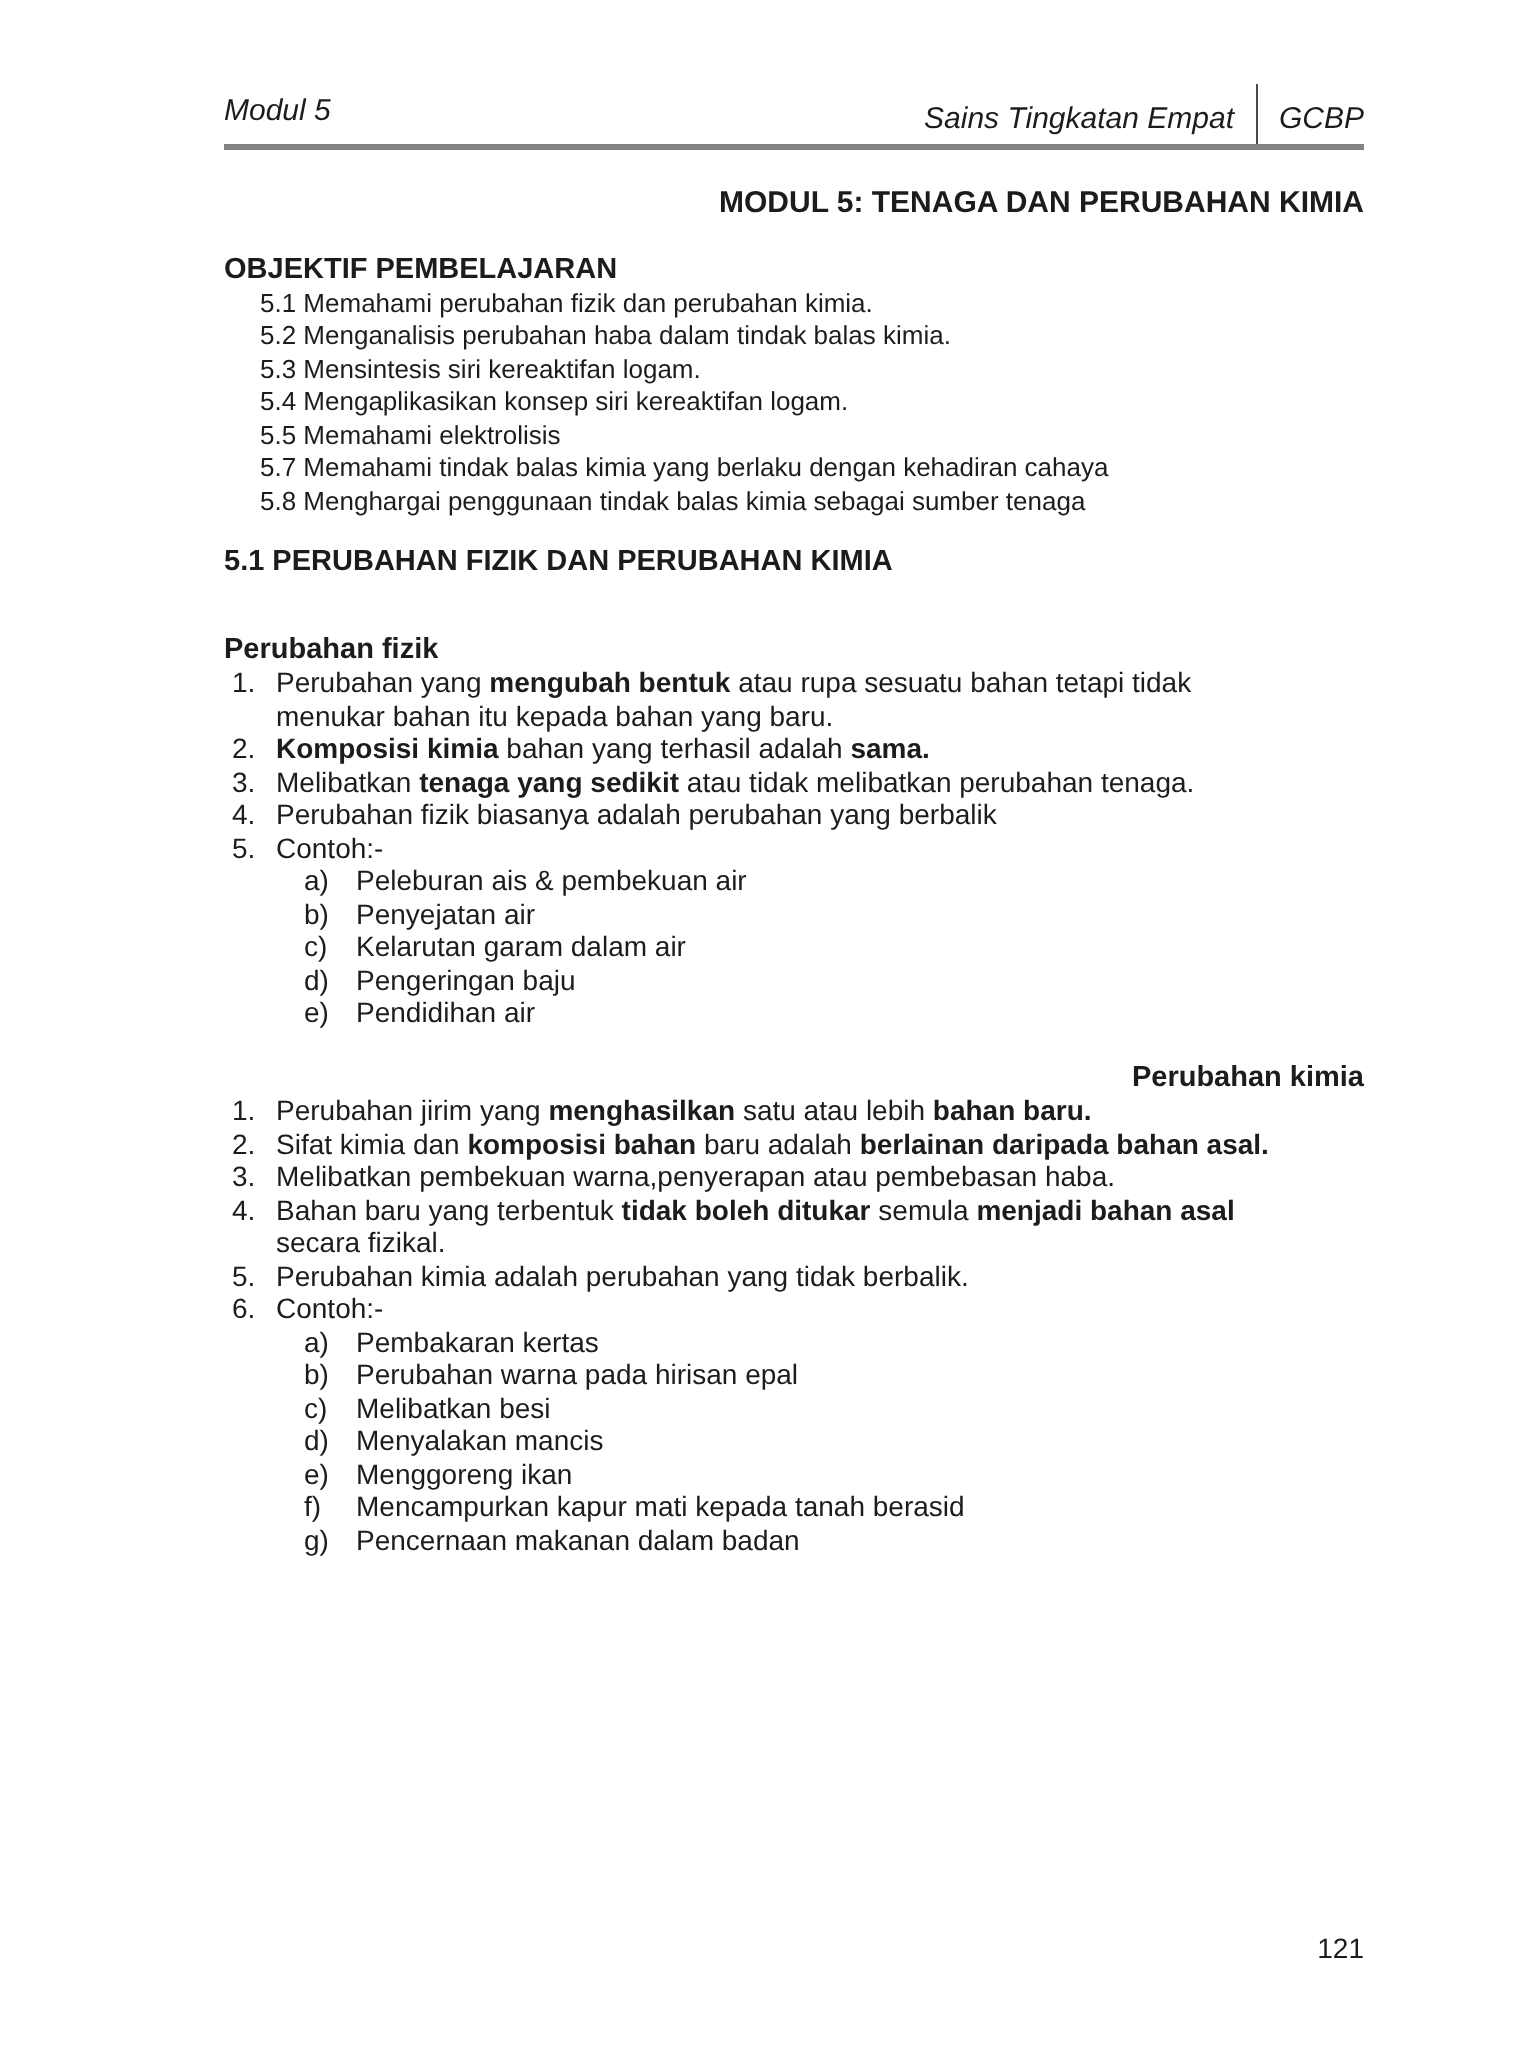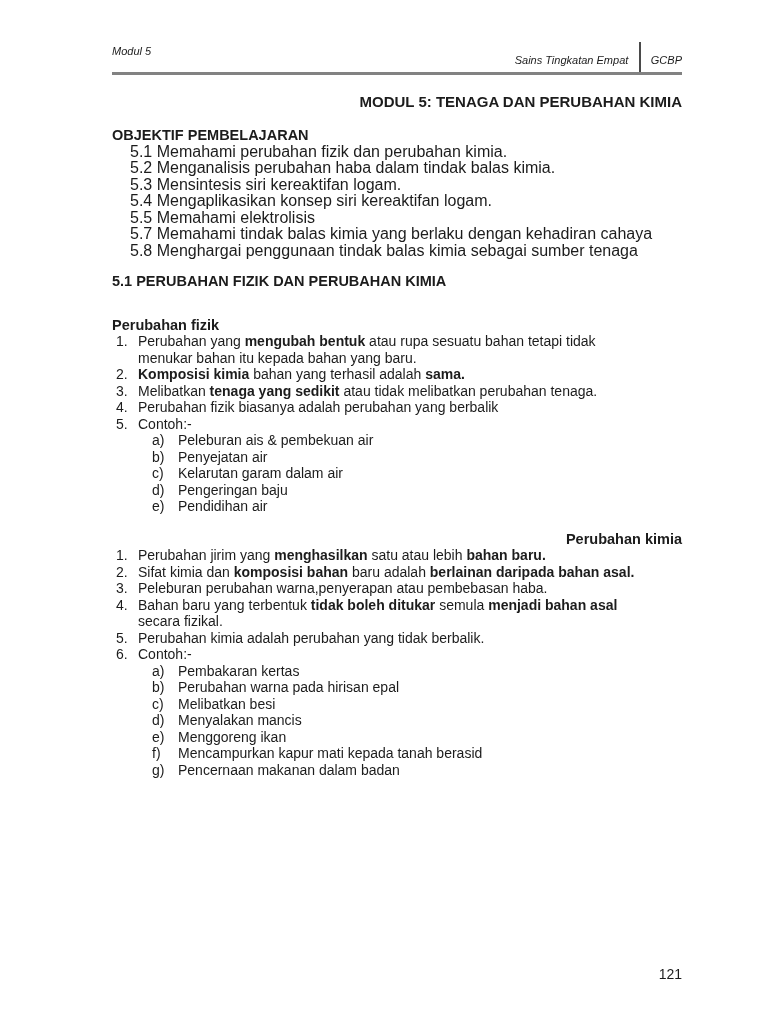--- a/index.html
+++ b/index.html
@@ -7,23 +7,23 @@
     width: 768px; height: 1024px;
     background: #ffffff;
     font-family: "Liberation Sans", sans-serif;
     color: #1c1c1c;
   }
   .page { position: relative; width: 768px; height: 1024px; background: #fff; overflow: hidden; }
   .content { margin-left: 112px; width: 570px; }
 
   
   .page-header {
-    display: flex; justify-content: space-between; align-items: flex-start;
+    display: flex; justify-content: space-between; align-items: center;
     padding-top: 42px;
-    font-style: italic; font-size: 11px; line-height: 18px;
+    font-style: italic; font-size: 15px; line-height: 18px;
   }
   .header-right { display: flex; align-items: flex-end; }
   .header-sep {
     width: 1.5px; background: #4a4a4a;
     height: 30px; margin: 0 10px -3px 11px;
   }
   .header-rule { height: 3px; background: #828282; margin-top: 3px; }
 
   
   .page-title {
@@ -32,21 +32,21 @@
   }
 
   
   .bold-heading { font-weight: bold; font-size: 14.5px; line-height: 16.5px; }
   .objectives-heading { margin-top: 17px; }
   .section-heading { margin-top: 14px; }
   .fizik-heading { margin-top: 27px; }
   .kimia-heading { margin-top: 16px; text-align: right; }
 
   
-  .obj-item { margin-left: 18px; font-size: 16px; line-height: 16.5px; }
+  .obj-item { margin-left: 18px; font-size: 13px; line-height: 16.5px; }
 
   
   .li { display: flex; padding-left: 4px; font-size: 14px; line-height: 16.5px; }
   .li .num { width: 22px; flex: none; }
   .li .txt { width: 512px; }
 
   
   .ex { display: flex; padding-left: 40px; font-size: 14px; line-height: 16.5px; }
   .ex .lab { width: 26px; flex: none; }
 
@@ -136,21 +136,21 @@
     <div class="li">
       <span class="num">1.</span>
       <span class="txt"><span>Perubahan jirim yang </span><span class="b">menghasilkan</span><span> satu atau lebih </span><span class="b">bahan baru.</span></span>
     </div>
     <div class="li">
       <span class="num">2.</span>
       <span class="txt"><span>Sifat kimia dan </span><span class="b">komposisi bahan</span><span> baru adalah </span><span class="b">berlainan daripada bahan asal.</span></span>
     </div>
     <div class="li">
       <span class="num">3.</span>
-      <span class="txt"><span>Peleburan perubahan warna,penyerapan atau pembebasan haba.</span></span>
+      <span class="txt"><span>Melibatkan pembekuan warna,penyerapan atau pembebasan haba.</span></span>
     </div>
     <div class="li">
       <span class="num">4.</span>
       <span class="txt"><span>Bahan baru yang terbentuk </span><span class="b">tidak boleh ditukar</span><span> semula </span><span class="b">menjadi bahan asal</span><span> secara fizikal.</span></span>
     </div>
     <div class="li">
       <span class="num">5.</span>
       <span class="txt"><span>Perubahan kimia adalah perubahan yang tidak berbalik.</span></span>
     </div>
     <div class="li">

